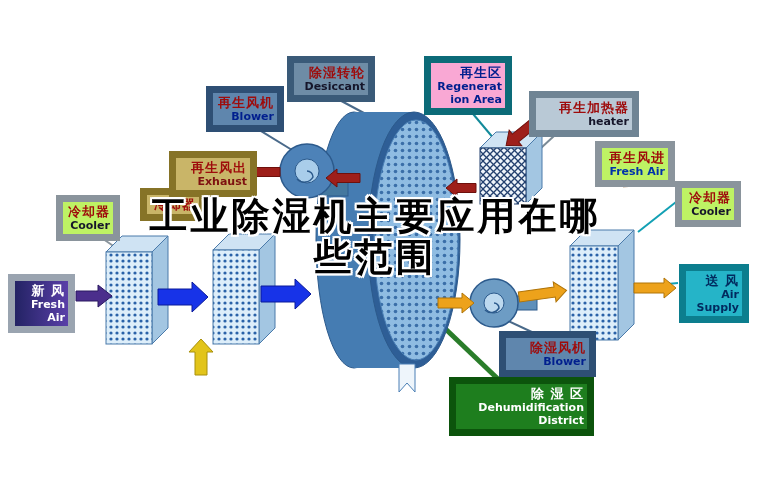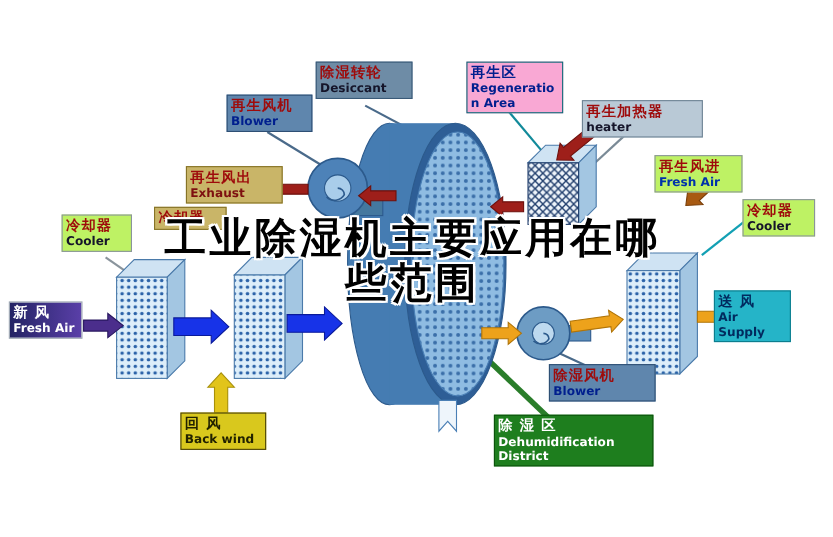--- a/index.html
+++ b/index.html
@@ -2,21 +2,21 @@
 <html><head>
 <meta charset="utf-8">
 <style>
   html,body{margin:0;padding:0;background:#fff;}
   #stage{
     position:relative;width:757px;height:488px;overflow:hidden;background:#ffffff;
     font-family:"DejaVu Sans",sans-serif;
   }
   #diagram-svg{position:absolute;left:0;top:0;z-index:0;}
   .label{
-    position:absolute;z-index:10;border:1px solid #404040;text-align:left;
+    position:absolute;z-index:10;border:7px solid #404040;text-align:right;
     padding:2px 3px;box-sizing:border-box;
   }
   .label .zh{display:block;font-size:13px;font-weight:bold;letter-spacing:1px;line-height:15px;}
   .label .en{display:block;font-size:11px;font-weight:bold;line-height:13px;}
   .wrap .en{word-break:break-word;}
   .bg-steel{background:#5f86ad;border-color:#2e4f74;}
   .bg-steel2{background:#6e8ca6;border-color:#3a5a78;}
   .bg-teal{background:#f9a8d4;border-color:#0c6b78;}
   .bg-ltblue{background:#b9c9d6;border-color:#6f8494;}
   .bg-tan{background:#c9b568;border-color:#867327;}
@@ -178,37 +178,33 @@
   <div class="label bg-gray" style="left:675px;top:181px;width:66px">
     <span class="zh t-red">冷却器</span>
     <span class="en t-dark">Cooler</span>
   </div>
 
   <div class="label bg-indigo" style="left:8px;top:274px;width:67px">
     <span class="zh t-white">新 风</span>
     <span class="en t-white">Fresh Air</span>
   </div>
 
-  <div class="label bg-yellow" style="left:164px;top:375px;width:78px">
-    <span class="zh t-ink">回  风</span>
-    <span class="en t-ink">Back wind</span>
-  </div>
 
   <div class="label bg-steel" style="left:499px;top:331px;width:97px">
     <span class="zh t-red">除湿风机</span>
     <span class="en t-navy">Blower</span>
   </div>
 
   <div class="label bg-green" style="left:449px;top:377px;width:145px">
     <span class="zh t-white">除 湿 区</span>
     <span class="en t-white">Dehumidification</span>
     <span class="en t-white">District</span>
   </div>
 
-  <div class="label bg-cyan" style="left:649px;top:264px;width:70px">
+  <div class="label bg-cyan" style="left:679px;top:264px;width:70px">
     <span class="zh t-dnavy">送  风</span>
     <span class="en t-dnavy">Air Supply</span>
   </div>
 
   <div id="big-title">
     <div>工业除湿机主要应用在哪</div>
     <div>些范围</div>
   </div>
 
 </div>

